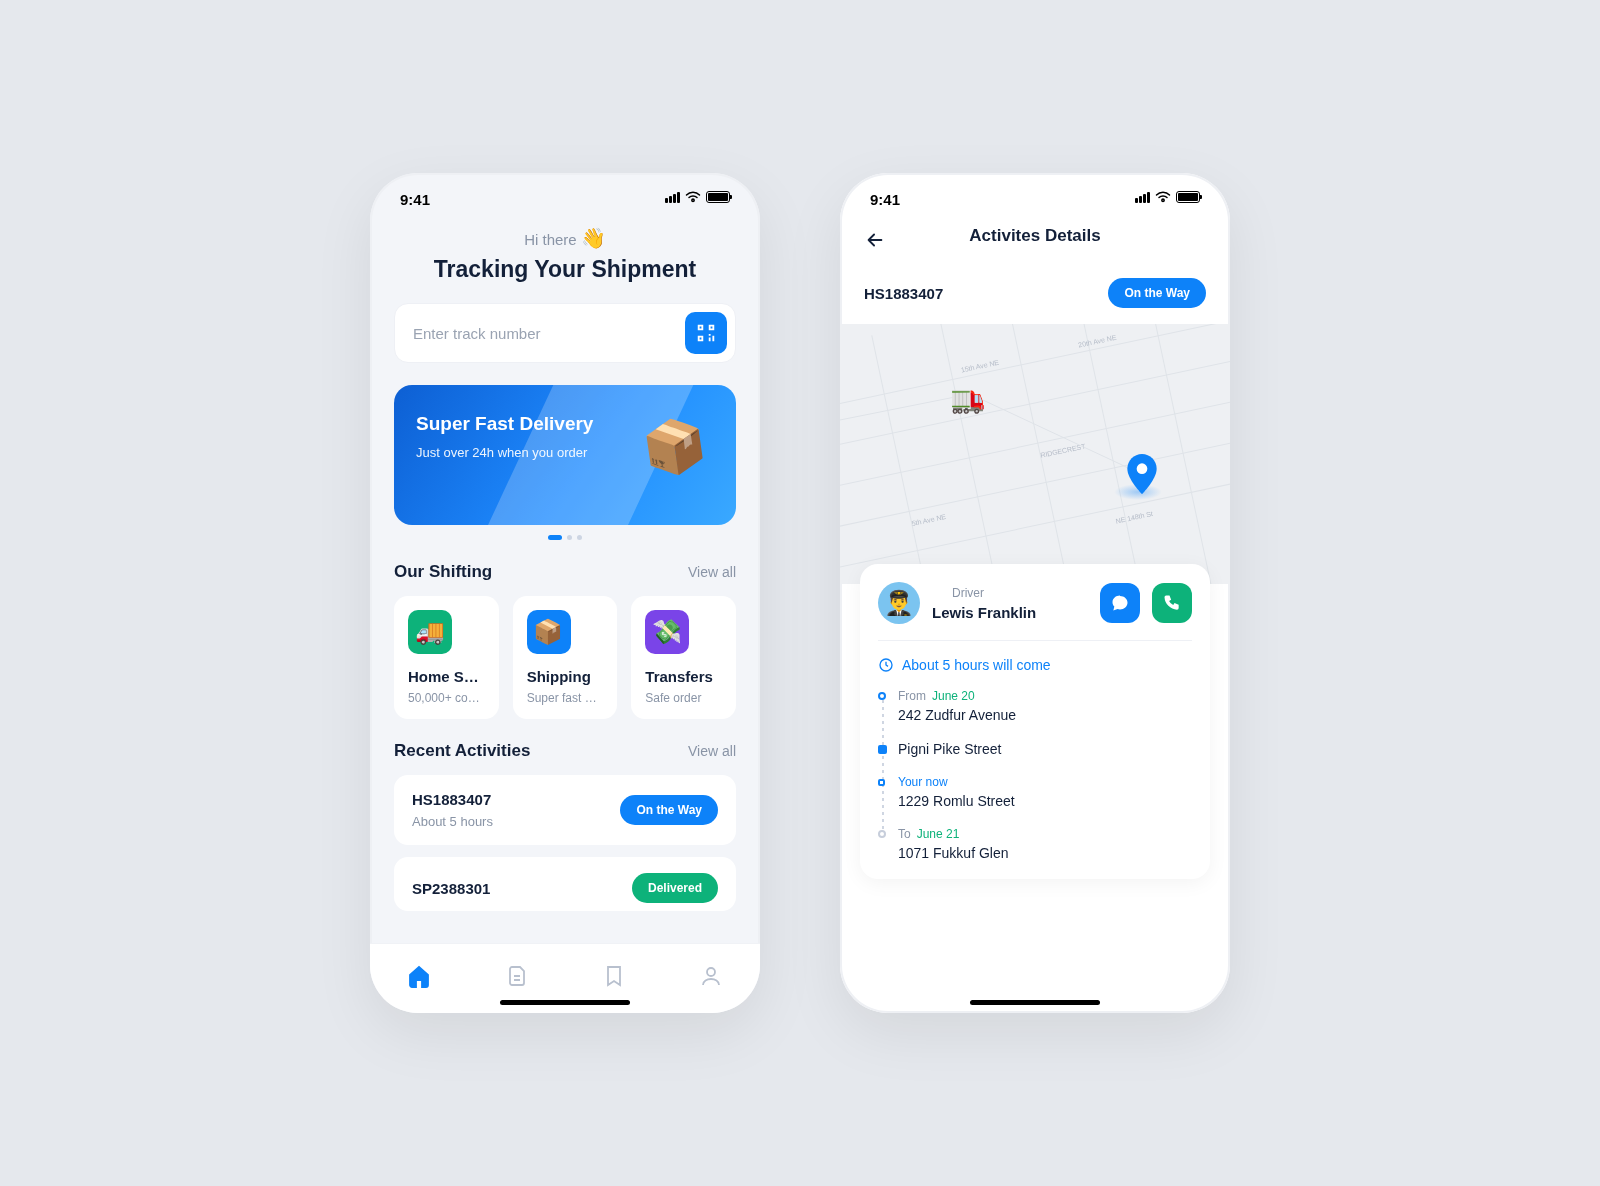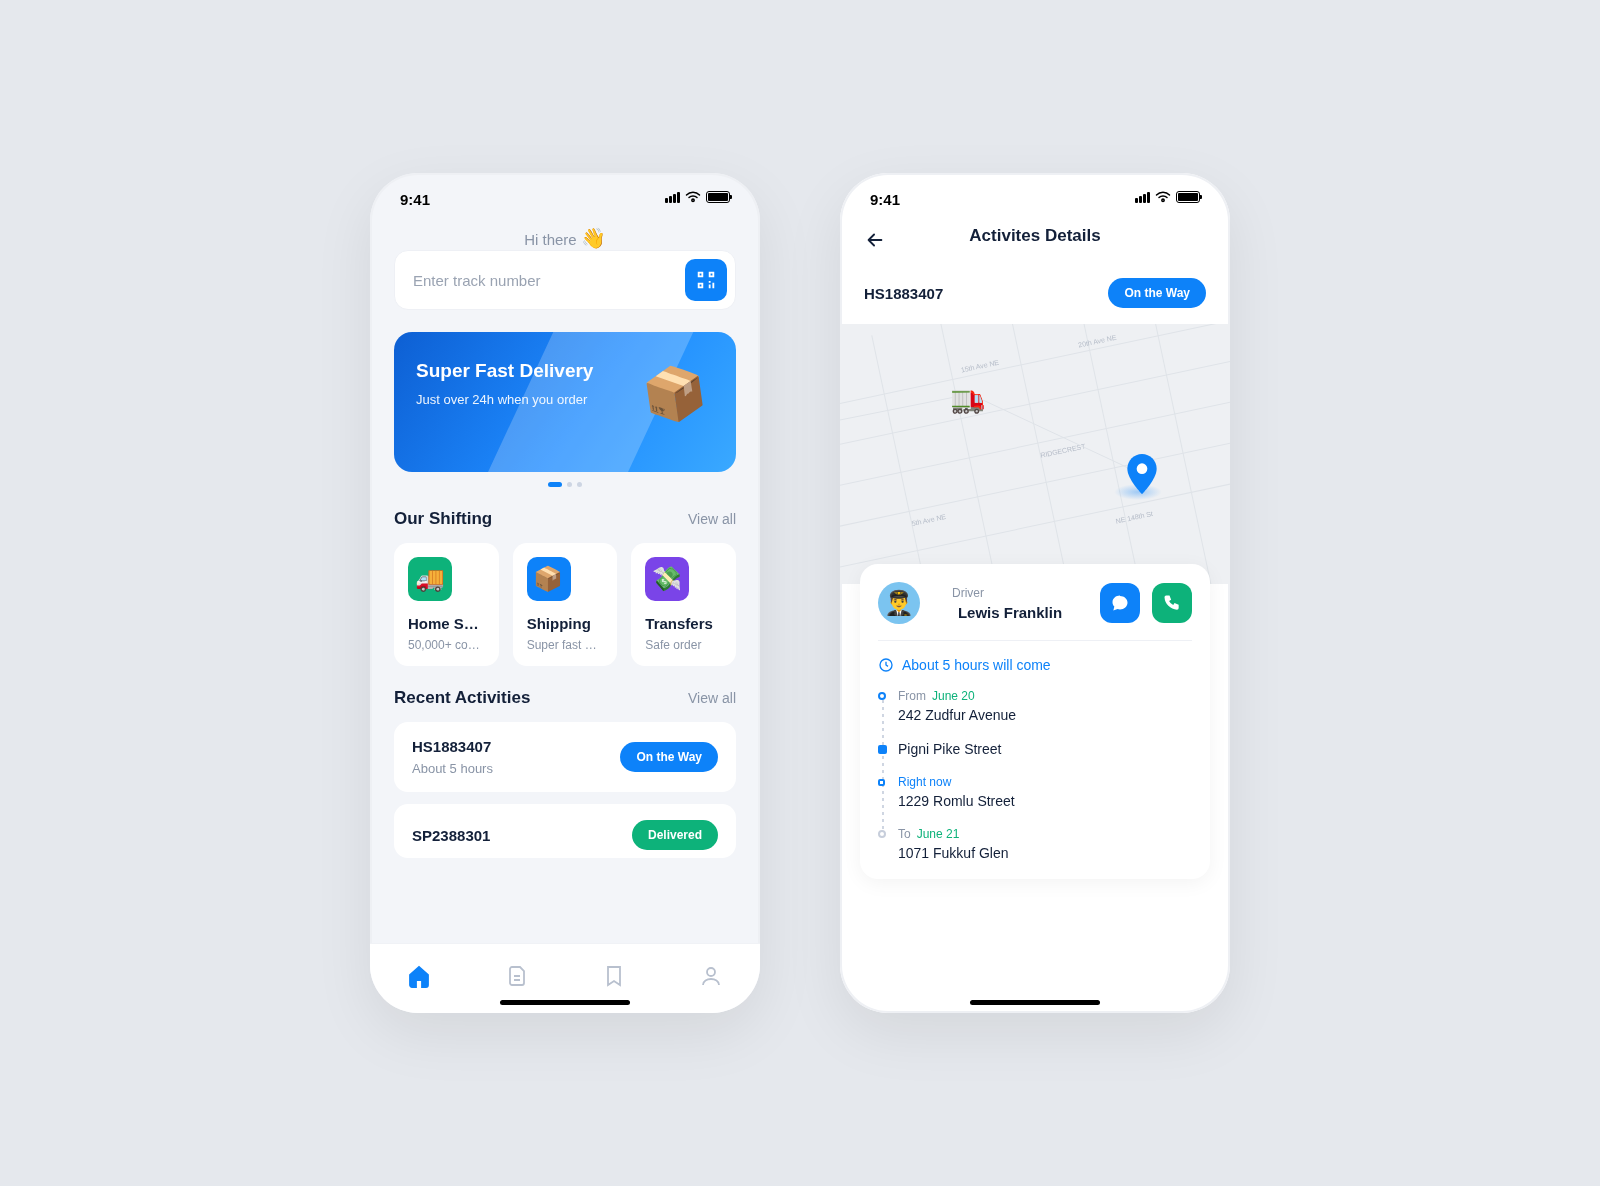--- a/index.html
+++ b/index.html
@@ -84,21 +84,21 @@
 .map-route { stroke:#0d82f9; stroke-width:3; fill:none; }
 .map-route2 { stroke:#9aa3b2; stroke-width:2; fill:none; }
 .map-pin { position:absolute; right:72px; top:130px; }
 .map-pin-glow { position:absolute; width:48px; height:16px; background:radial-gradient(ellipse,rgba(13,130,249,.35),transparent 70%); border-radius:50%; left:-12px; top:30px; }
 .map-truck { position:absolute; left:110px; top:58px; font-size:28px; transform:scaleX(-1); }
 .driver-card { margin: -20px 20px 0; background:#fff; border-radius:18px; padding: 18px 18px; box-shadow:0 4px 20px rgba(0,0,0,.05); position:relative; }
 .driver-row { display:flex; align-items:center; gap:12px; padding-bottom:16px; border-bottom:1px solid #eef0f5; }
 .avatar { width:42px; height:42px; border-radius:50%; background:#7bc4f0; display:flex; align-items:center; justify-content:center; font-size:24px; }
 .driver-meta { flex:1; }
 .driver-label { font-size:12px; color:#8994a6;margin-left:20px; }
-.driver-name { font-size:15px; font-weight:700; color:#132039; margin-top:4px;text-align:center; }
+.driver-name { font-size:15px; font-weight:700; color:#132039; margin-top:4px; }
 .action-btn { width:40px; height:40px; border-radius:12px; display:flex; align-items:center; justify-content:center; }
 .action-btn svg { width:20px; height:20px; }
 .ab-blue { background:#0d82f9; }
 .ab-green { background:#0db27a; }
 .eta { display:flex; align-items:center; gap:8px; color:#0d82f9; font-size:14px; font-weight:500; margin-top:16px; margin-bottom:16px; }
 .eta svg { width:16px; height:16px; stroke:#0d82f9; fill:none; stroke-width:2; }
 .timeline { position:relative; padding-left:20px; }
 .timeline::before { content:''; position:absolute; left:4px; top:4px; bottom:24px; width:2px; background:repeating-linear-gradient(to bottom,#cfd6e2 0,#cfd6e2 3px,transparent 3px,transparent 7px); }
 .tl-item { position:relative; margin-bottom:18px; }
 .tl-dot { position:absolute; left:-20px; top:3px; width:10px; height:10px; border-radius:50%; background:#fff; }
@@ -129,20 +129,21 @@
       <svg class="wifi" viewBox="0 0 16 12">
           <path d="M8 10.5a1.2 1.2 0 100-2.4 1.2 1.2 0 000 2.4zM4 6.5c1-1 2.5-1.6 4-1.6s3 .6 4 1.6M1.5 4C3.2 2.2 5.5 1.2 8 1.2s4.8 1 6.5 2.8" fill="none" stroke="#000" stroke-width="1.5" stroke-linecap="round"></path>
         </svg>
       <span class="battery">
           <span class="battery-fill"></span>
         </span>
     </div>
   </div>
   <div class="content-scroll" style="padding:0 24px;">
     <div class="greeting"><span>Hi there</span> <span class="wave">👋</span></div>
+    <div class="page-title">Tracking Your Shipment</div>
     <div class="search-box">
       <input class="search-input" placeholder="Enter track number" style="">
       <div class="qr-btn">
         <svg viewBox="0 0 24 24">
             <path d="M3 3h6v6H3zm2 2v2h2V5zm10-2h6v6h-6zm2 2v2h2V5zM3 15h6v6H3zm2 2v2h2v-2zm10 0h2v2h-2zm4-2h2v2h-2zm-4-2h2v2h-2zm4 4h2v4h-2zm-4 2h2v2h-2z"></path>
           </svg>
       </div>
     </div>
     <div class="promo">
       <div class="promo-sweep"></div>
@@ -316,21 +317,21 @@
         <div class="tl-dot ring"></div>
         <div class="tl-meta"><span>From</span><span class="date">June 20</span></div>
         <div class="tl-text">242 Zudfur Avenue</div>
       </div>
       <div class="tl-item">
         <div class="tl-dot square"></div>
         <div class="tl-text">Pigni Pike Street</div>
       </div>
       <div class="tl-item">
         <div class="tl-dot square-out"></div>
-        <div class="tl-meta tl-blue">Right now</div>
+        <div class="tl-meta tl-blue">Your now</div>
         <div class="tl-text">1229 Romlu Street</div>
       </div>
       <div class="tl-item" style="margin-bottom:0;">
         <div class="tl-dot gray"></div>
         <div class="tl-meta"><span>To</span><span class="date">June 21</span></div>
         <div class="tl-text">1071 Fukkuf Glen</div>
       </div>
     </div>
   </div>
   <div class="home-indicator"></div>

